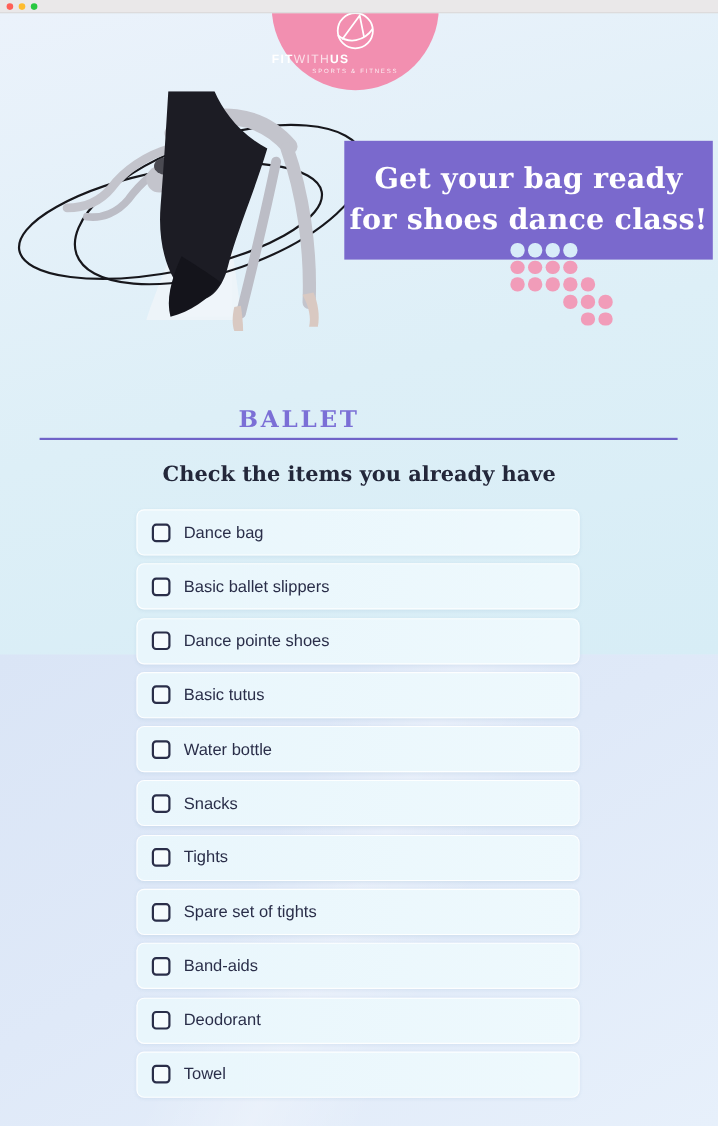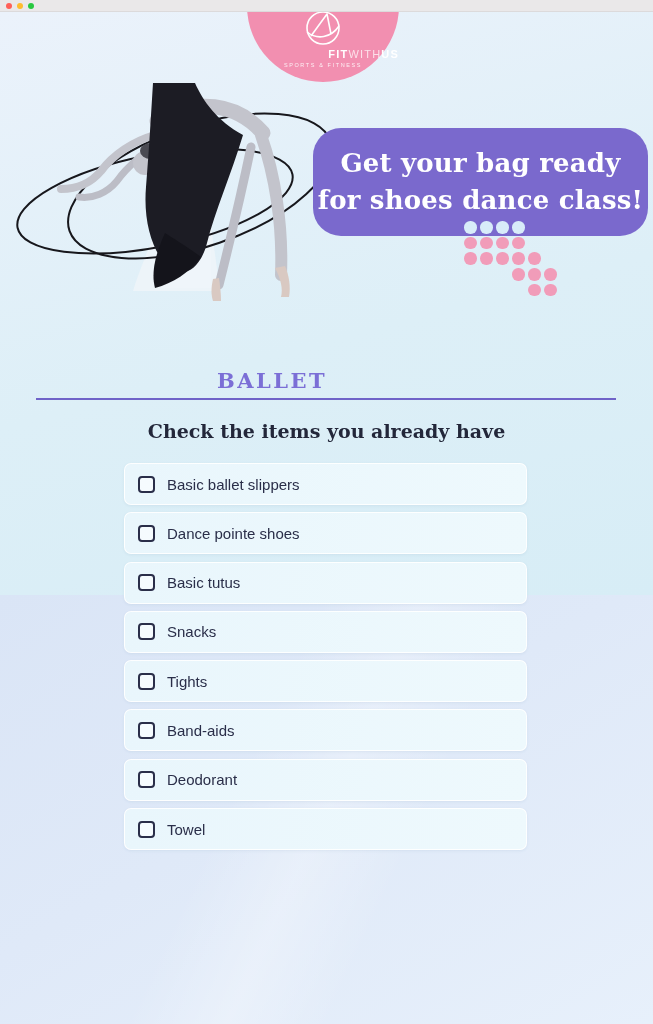--- a/index.html
+++ b/index.html
@@ -29,21 +29,21 @@
     display:flex; align-items:center; gap:5px; padding-left:6px;
   }
   .traffic { width:6px; height:6px; border-radius:50%; }
   
   .logo-circle {
     position:absolute; left:247px; top:-70px; width:152px; height:152px;
     border-radius:50%; z-index:10;
   }
   .logo-icon { position:absolute; left:54px; top:76px; }
   .logo-wordmark {
-    position:absolute; left:0; top:118px; width:152px; text-align:right;
+    position:absolute; left:0; top:118px; width:152px; text-align:left;
     color:#fff; font-size:11px; font-weight:bold; letter-spacing:1.2px; white-space:nowrap;
   }
   .logo-wordmark .lt { opacity:.72; font-weight:normal; }
   .logo-tagline {
     position:absolute; left:0; top:132px; width:152px; text-align:center;
     color:rgba(255,255,255,.85); font-size:5.5px; letter-spacing:1.6px; white-space:nowrap;
   }
   
   .dancer { position:absolute; left:5px; top:83px; z-index:5; }
   
@@ -117,21 +117,21 @@
   <div class="logo-wordmark"><span>FIT</span><span class="lt">WITH</span><span>US</span></div>
   <div class="logo-tagline">SPORTS &amp; FITNESS</div>
 </div>
 
 <div class="chrome-bar">
   <span class="traffic" style="background: rgb(255, 95, 87);"></span>
   <span class="traffic" style="background: rgb(254, 188, 46);"></span>
   <span class="traffic" style="background: rgb(40, 200, 64);"></span>
 </div>
 
-<div class="banner" style="background: rgb(122, 105, 205); border-radius: 28px;">
+<div class="banner" style="background: rgb(122, 105, 205);">
   <h1 style="color: rgb(255, 255, 255);"><span>Get your bag ready</span><br><span>for shoes dance class!</span></h1>
 </div>
 
 <div class="dots">
     <span class="dot" style="left: 0px; top: 0px; background: rgb(216, 236, 249);"></span>
     <span class="dot" style="left: 16px; top: 0px; background: rgb(216, 236, 249);"></span>
     <span class="dot" style="left: 32px; top: 0px; background: rgb(216, 236, 249);"></span>
     <span class="dot" style="left: 48px; top: 0px; background: rgb(216, 236, 249);"></span>
     <span class="dot" style="left: 0px; top: 15.7px; background: rgb(241, 156, 185);"></span>
     <span class="dot" style="left: 16px; top: 15.7px; background: rgb(241, 156, 185);"></span>
@@ -147,47 +147,59 @@
     <span class="dot" style="left: 80px; top: 47.1px; background: rgb(241, 156, 185);"></span>
     <span class="dot" style="left: 64px; top: 62.8px; background: rgb(241, 156, 185);"></span>
     <span class="dot" style="left: 80px; top: 62.8px; background: rgb(241, 156, 185);"></span>
   </div>
 
 <div class="section-title" style="color: rgb(123, 111, 214);">BALLET</div>
 <div class="section-rule"></div>
 <div class="section-subtitle">Check the items you already have</div>
 
 <div class="checklist">
+  <div class="card">
+    <span class="checkbox"></span>
+    <span class="card-label">Dance bag</span>
+  </div>
 
   <div class="card">
     <span class="checkbox"></span>
     <span class="card-label">Basic ballet slippers</span>
   </div>
 
   <div class="card">
     <span class="checkbox"></span>
     <span class="card-label">Dance pointe shoes</span>
   </div>
 
   <div class="card">
     <span class="checkbox"></span>
     <span class="card-label">Basic tutus</span>
   </div>
 
+  <div class="card">
+    <span class="checkbox"></span>
+    <span class="card-label">Water bottle</span>
+  </div>
 
   <div class="card">
     <span class="checkbox"></span>
     <span class="card-label">Snacks</span>
   </div>
 
   <div class="card">
     <span class="checkbox"></span>
     <span class="card-label">Tights</span>
   </div>
 
+  <div class="card">
+    <span class="checkbox"></span>
+    <span class="card-label">Spare set of tights</span>
+  </div>
 
   <div class="card">
     <span class="checkbox"></span>
     <span class="card-label">Band-aids</span>
   </div>
 
   <div class="card">
     <span class="checkbox"></span>
     <span class="card-label">Deodorant</span>
   </div>

